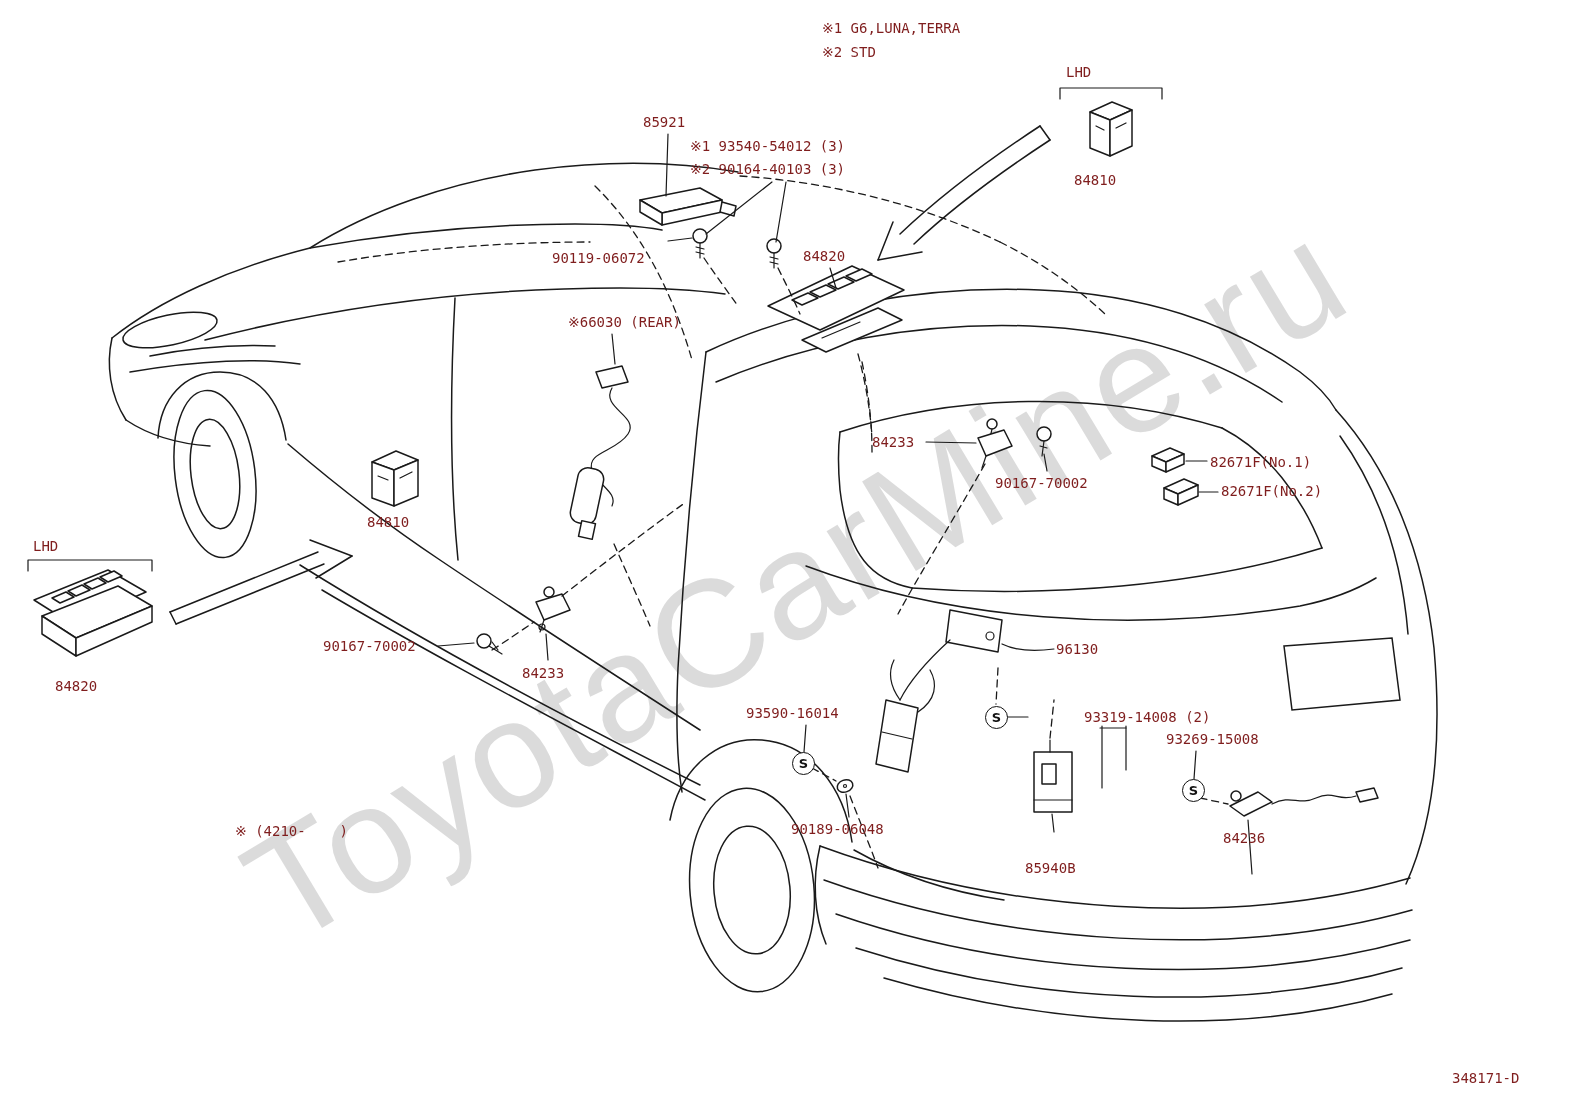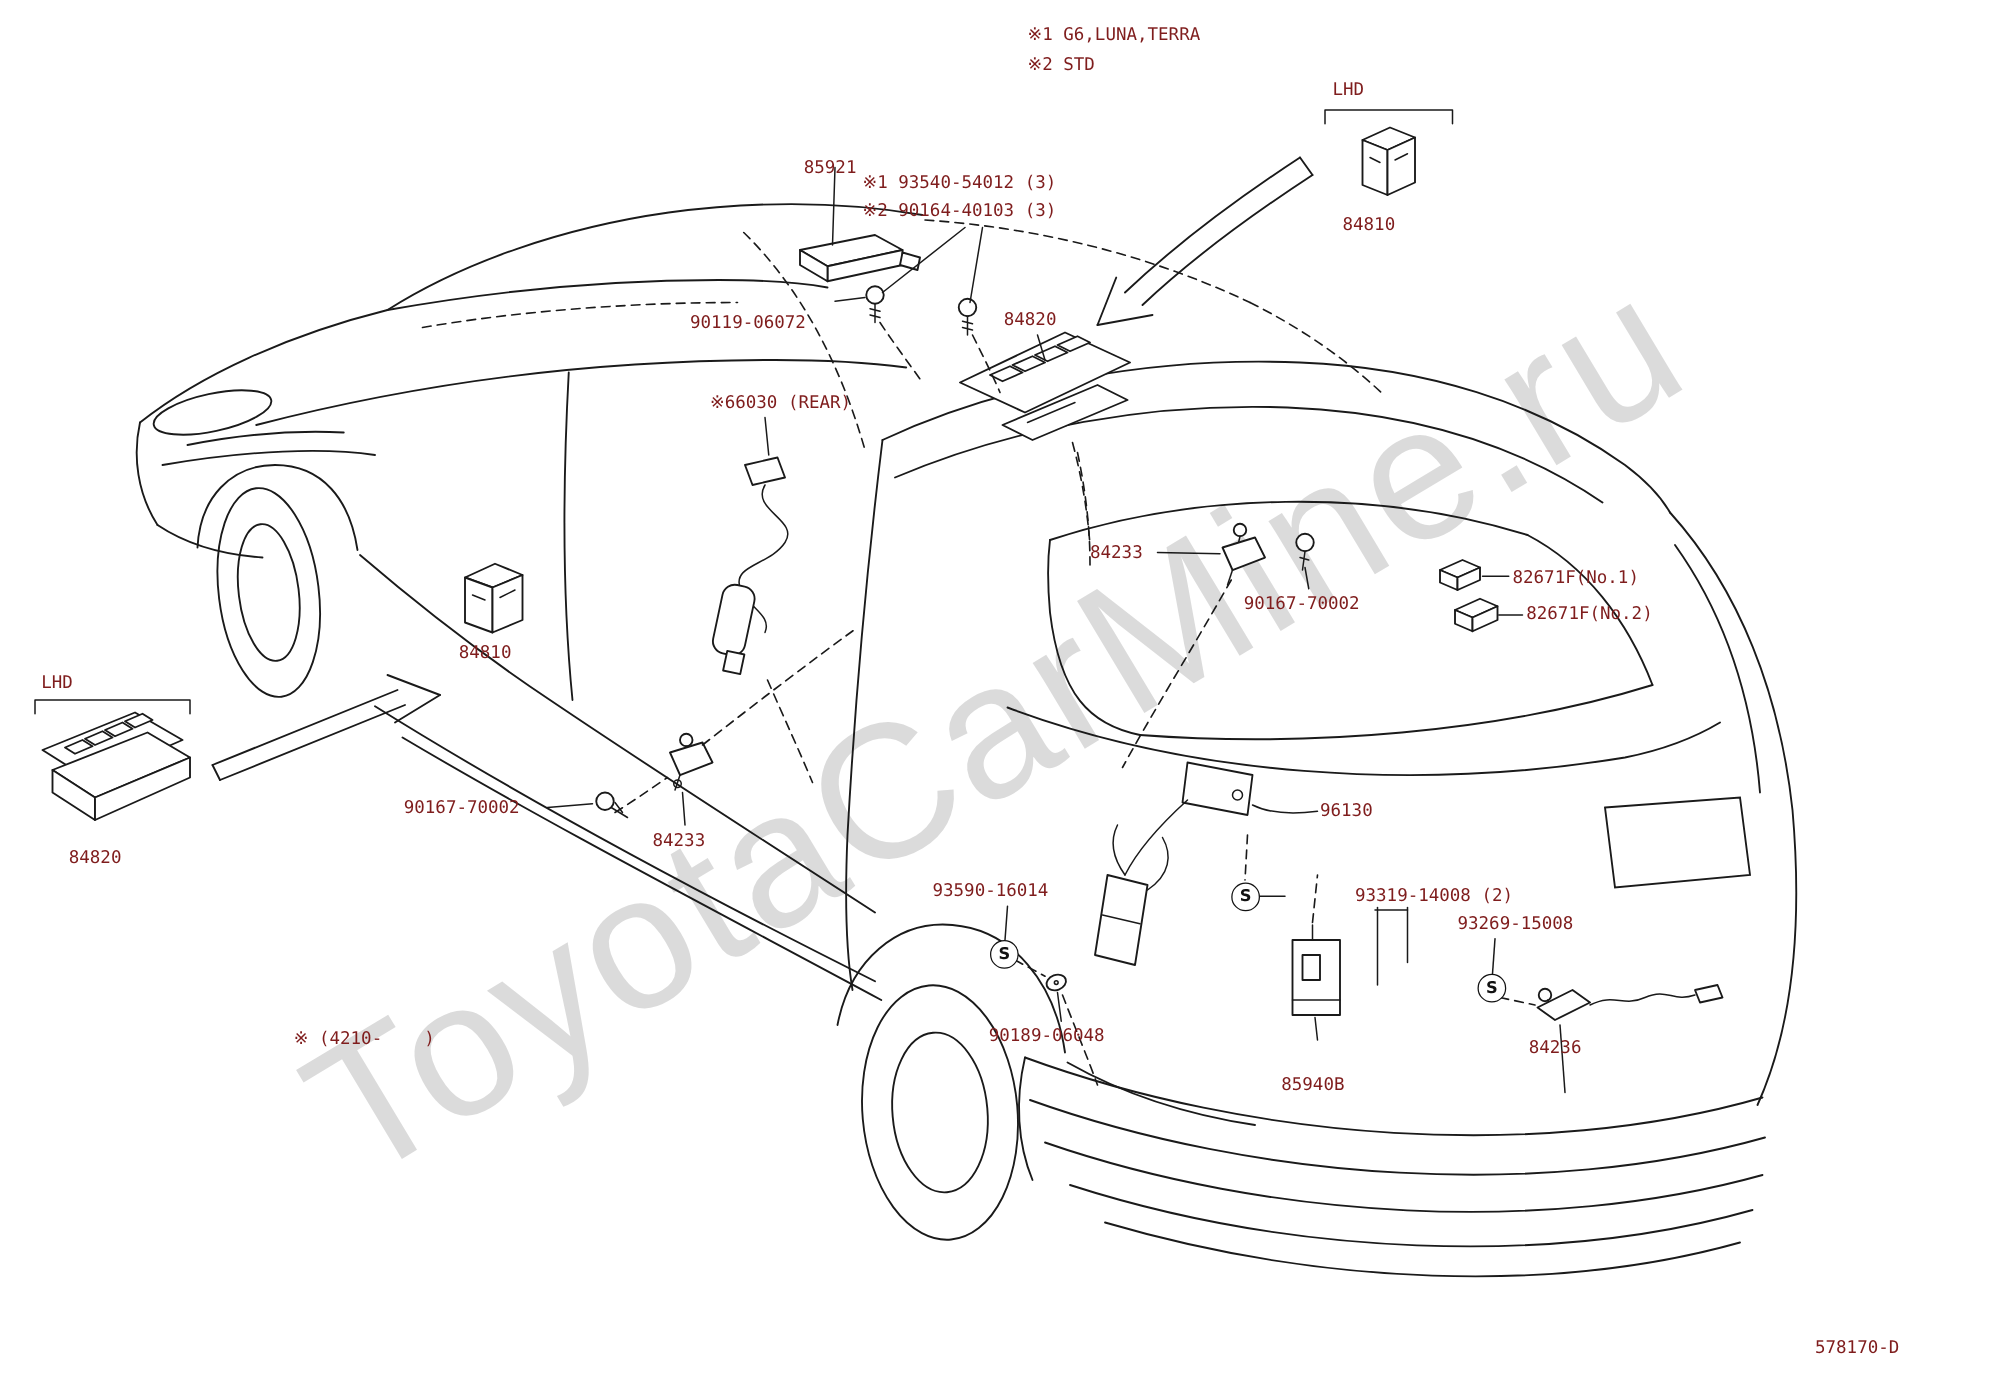--- a/index.html
+++ b/index.html
@@ -257,21 +257,21 @@
       <path class="d" d="M1200,798 L1228,804"></path>
     </g>
   </svg>
 
   <div class="lbl" style="left:822px;top:18px">※1 G6,LUNA,TERRA</div>
   <div class="lbl" style="left:822px;top:42px">※2 STD</div>
 
   <div class="lbl" style="left:1066px;top:62px">LHD</div>
   <div class="lbl" style="left:1074px;top:170px">84810</div>
 
-  <div class="lbl" style="left:643px;top:124px">85921</div>
+  <div class="lbl" style="left:643px;top:112px">85921</div>
   <div class="lbl" style="left:690px;top:136px">※1 93540-54012 (3)</div>
   <div class="lbl" style="left:690px;top:159px">※2 90164-40103 (3)</div>
   <div class="lbl" style="left:552px;top:248px">90119-06072</div>
   <div class="lbl" style="left:803px;top:246px">84820</div>
   <div class="lbl" style="left:568px;top:312px">※66030 (REAR)</div>
 
   <div class="lbl" style="left:872px;top:432px">84233</div>
   <div class="lbl" style="left:995px;top:473px">90167-70002</div>
   <div class="lbl" style="left:1210px;top:452px">82671F(No.1)</div>
   <div class="lbl" style="left:1221px;top:481px">82671F(No.2)</div>
@@ -284,19 +284,19 @@
 
   <div class="lbl" style="left:1056px;top:639px">96130</div>
   <div class="lbl" style="left:746px;top:703px">93590-16014</div>
   <div class="lbl" style="left:1084px;top:707px">93319-14008 (2)</div>
   <div class="lbl" style="left:1166px;top:729px">93269-15008</div>
   <div class="lbl" style="left:791px;top:819px">90189-06048</div>
   <div class="lbl" style="left:1025px;top:858px">85940B</div>
   <div class="lbl" style="left:1223px;top:828px">84236</div>
 
   <div class="lbl" style="left:235px;top:821px">※ (4210-    )</div>
-  <div class="lbl" style="left:1452px;top:1068px">578170-D</div>
+  <div class="lbl" style="left:1452px;top:1068px">348171-D</div>
 
   <div class="s-badge" style="left:792px;top:752px">S</div>
   <div class="s-badge" style="left:985px;top:706px">S</div>
   <div class="s-badge" style="left:1182px;top:779px">S</div>
 
 </div>
 
 </body></html>

